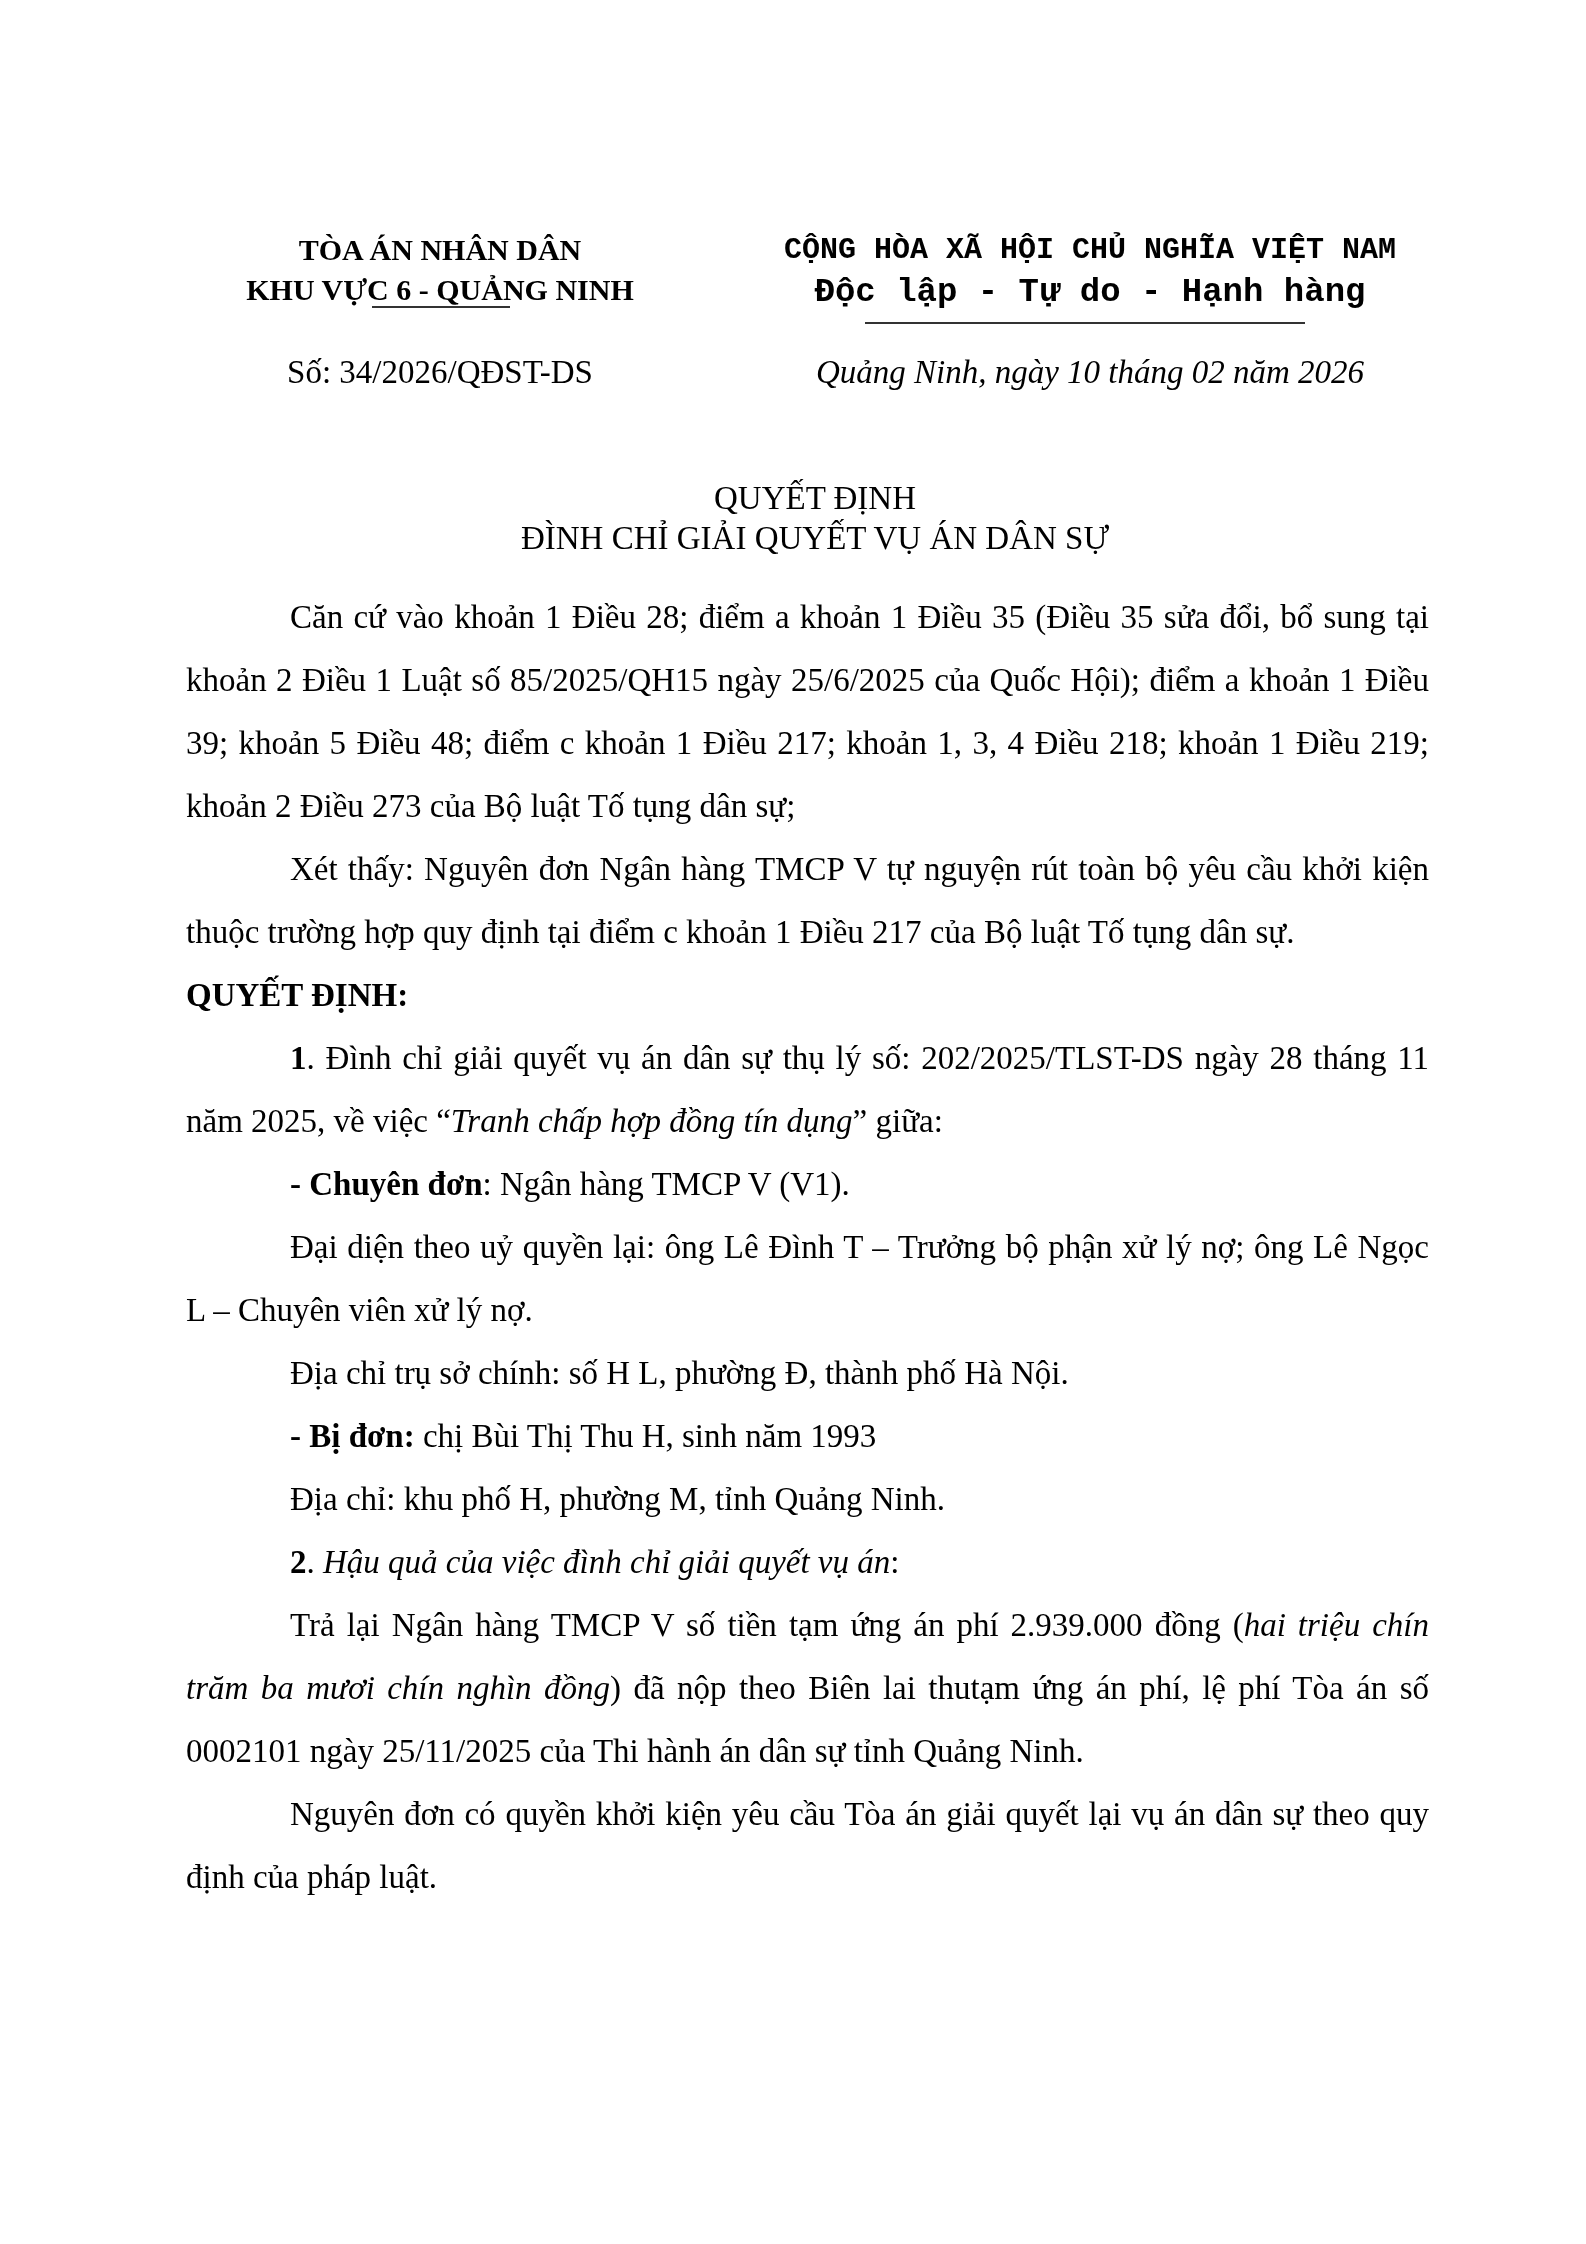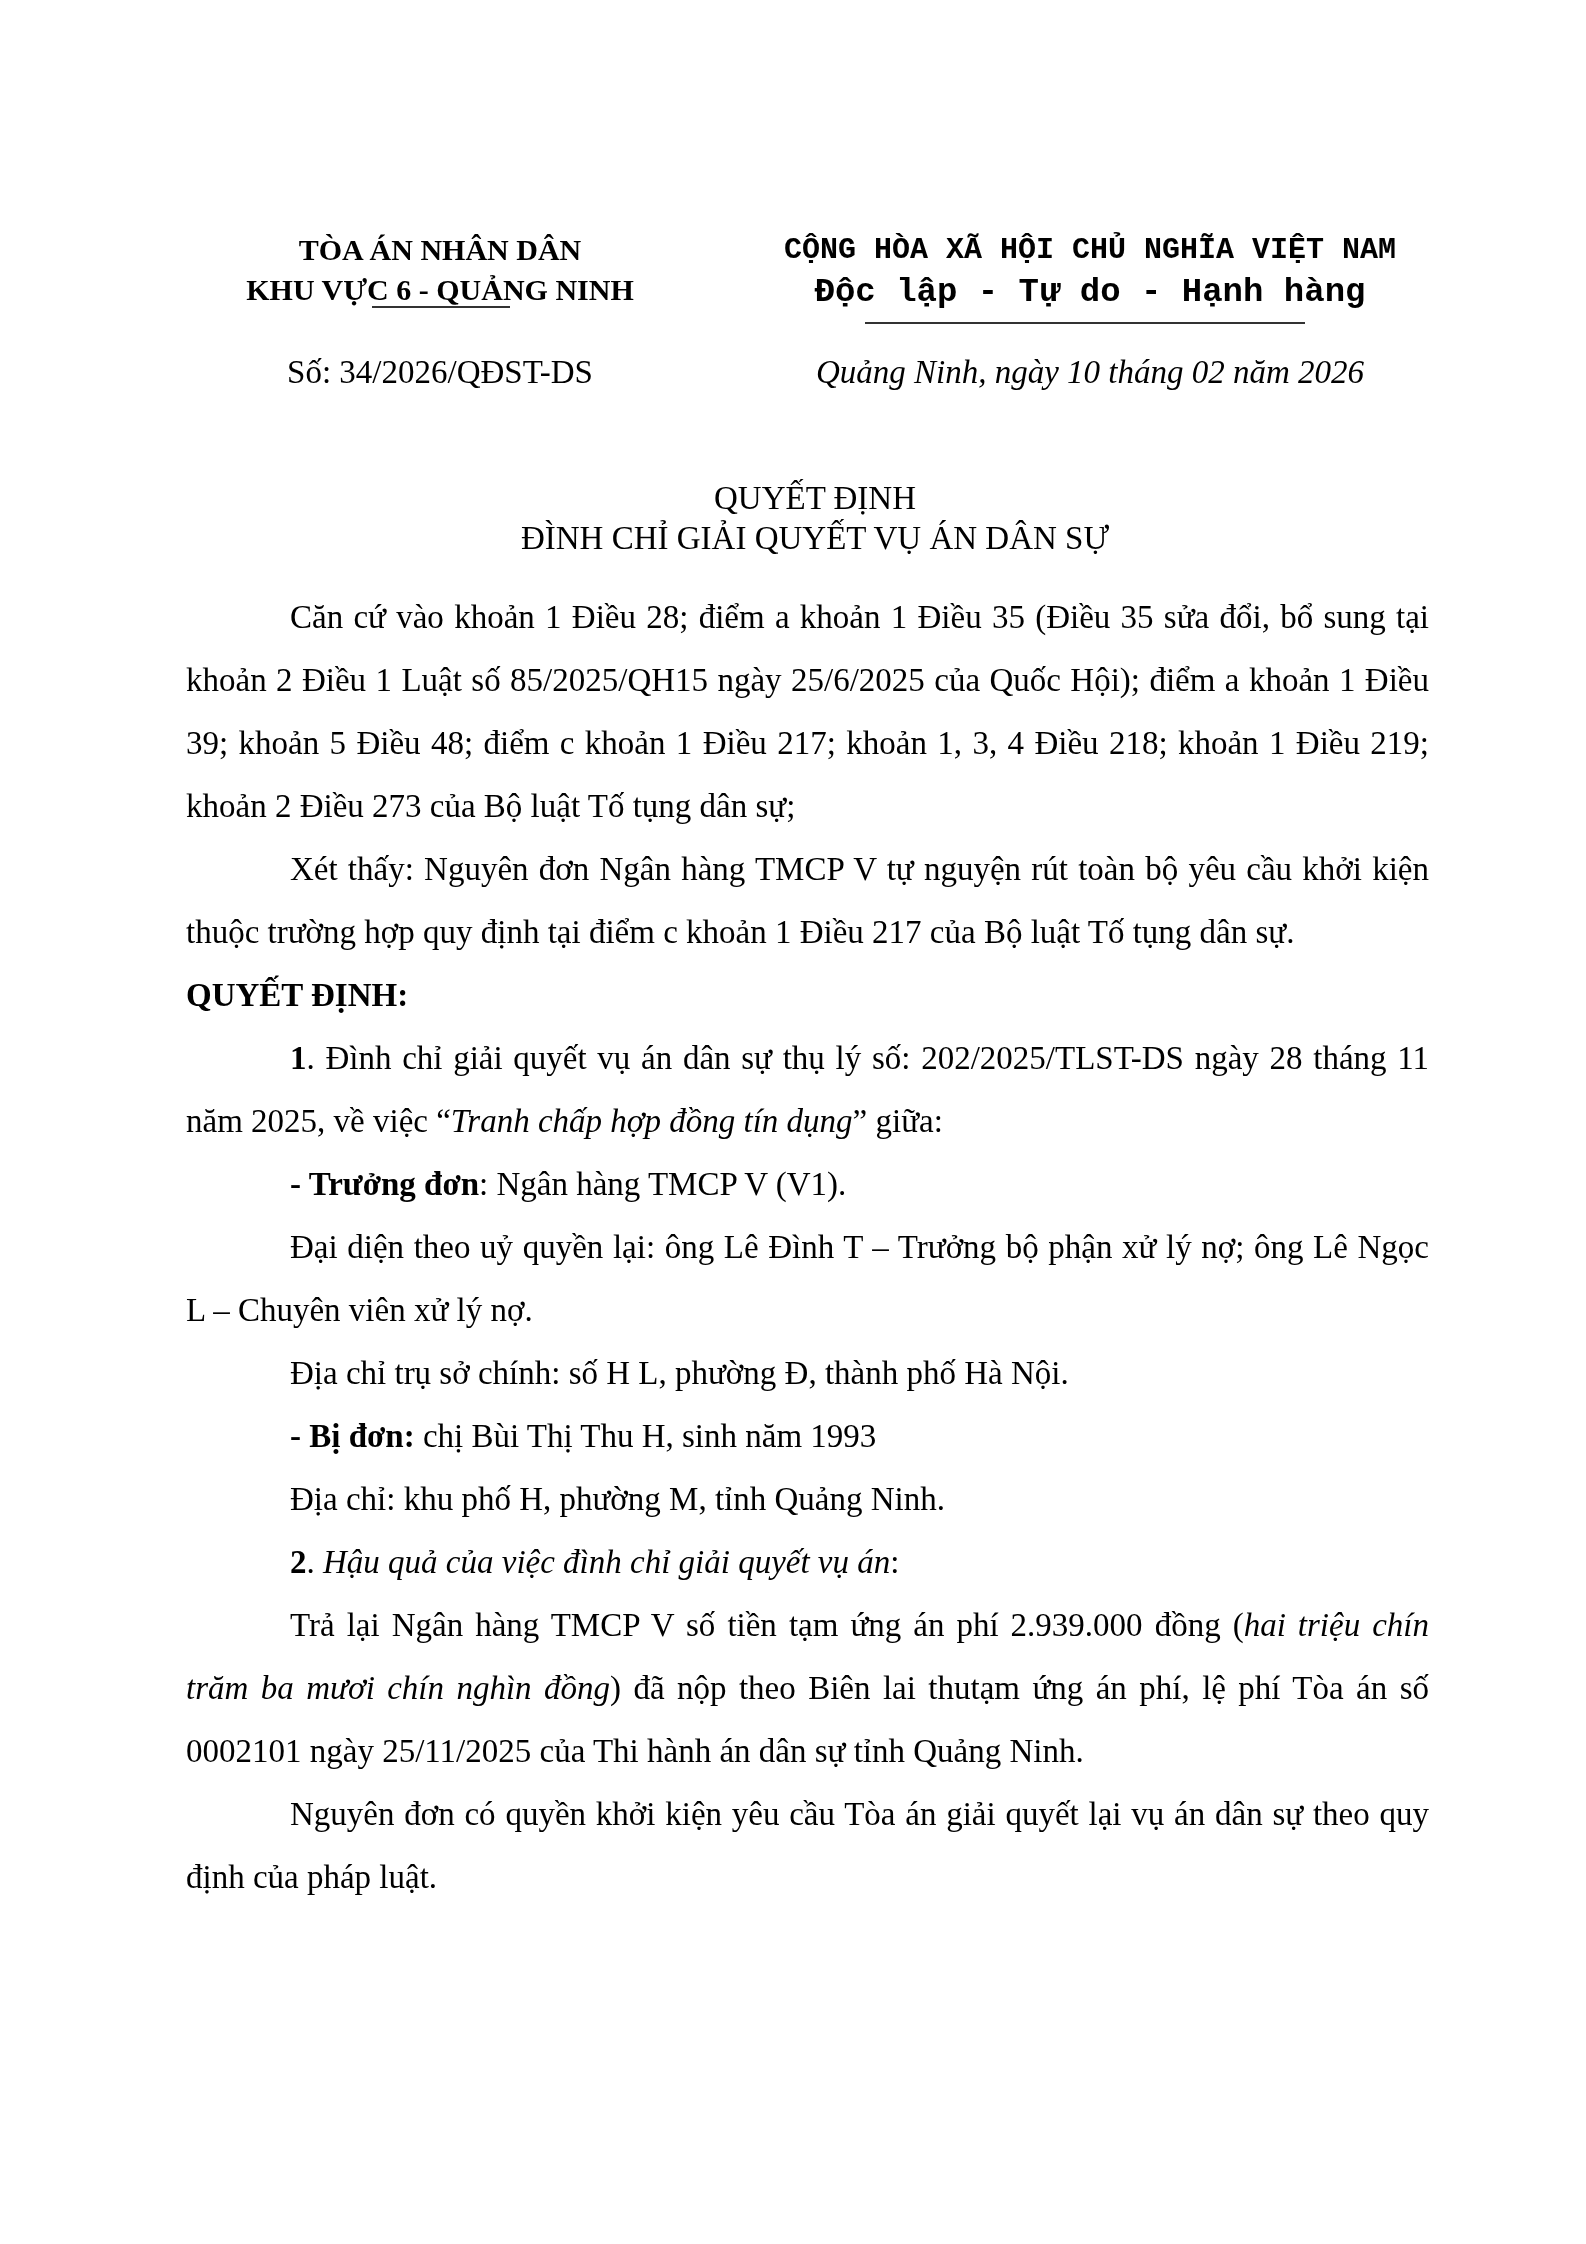--- a/index.html
+++ b/index.html
@@ -60,21 +60,21 @@
   <div class="title t1">QUYẾT ĐỊNH</div>
   <div class="title t2">ĐÌNH CHỈ GIẢI QUYẾT VỤ ÁN DÂN SỰ</div>
 
   <div class="body">
     <p class="indent">Căn cứ vào khoản 1 Điều 28; điểm a khoản 1 Điều 35 (Điều 35 sửa đổi, bổ sung tại khoản 2 Điều 1 Luật số 85/2025/QH15 ngày 25/6/2025 của Quốc Hội); điểm a khoản 1 Điều 39; khoản 5 Điều 48; điểm c khoản 1 Điều 217; khoản 1, 3, 4 Điều 218; khoản 1 Điều 219; khoản 2 Điều 273 của Bộ luật Tố tụng dân sự;</p>
     <p class="indent">Xét thấy: Nguyên đơn Ngân hàng TMCP V tự nguyện rút toàn bộ yêu cầu khởi kiện thuộc trường hợp quy định tại điểm c khoản 1 Điều 217 của Bộ luật Tố tụng dân sự.</p>
     <p class="center-bold">QUYẾT ĐỊNH:</p>
 
     <p class="indent"><b>1</b><span>. Đình chỉ giải quyết vụ án dân sự thụ lý số: 202/2025/TLST-DS ngày 28 tháng 11 năm 2025, về việc “</span><i>Tranh chấp hợp đồng tín dụng</i><span>” giữa:</span></p>
 
-    <p class="indent"><b>- Trưởng đơn</b><span>: Ngân hàng TMCP V (V1).</span></p>
+    <p class="indent"><b>- Chuyên đơn</b><span>: Ngân hàng TMCP V (V1).</span></p>
     <p class="indent">Đại diện theo uỷ quyền lại: ông Lê Đình T – Trưởng bộ phận xử lý nợ; ông Lê Ngọc L – Chuyên viên xử lý nợ.</p>
     <p class="indent">Địa chỉ trụ sở chính: số H L, phường Đ, thành phố Hà Nội.</p>
 
     <p class="indent"><b>- Bị đơn:</b><span> chị Bùi Thị Thu H, sinh năm 1993</span></p>
     <p class="indent">Địa chỉ: khu phố H, phường M, tỉnh Quảng Ninh.</p>
 
     <p class="indent"><b>2</b>. <i>Hậu quả của việc đình chỉ giải quyết vụ án</i><span>:</span></p>
 
     <p class="indent"><span>Trả lại Ngân hàng TMCP V số tiền tạm ứng án phí 2.939.000 đồng (</span><i>hai triệu chín trăm ba mươi chín nghìn đồng</i><span>) đã nộp theo Biên lai thutạm ứng án phí, lệ phí Tòa án số 0002101 ngày 25/11/2025 của Thi hành án dân sự tỉnh Quảng Ninh.</span></p>
 

